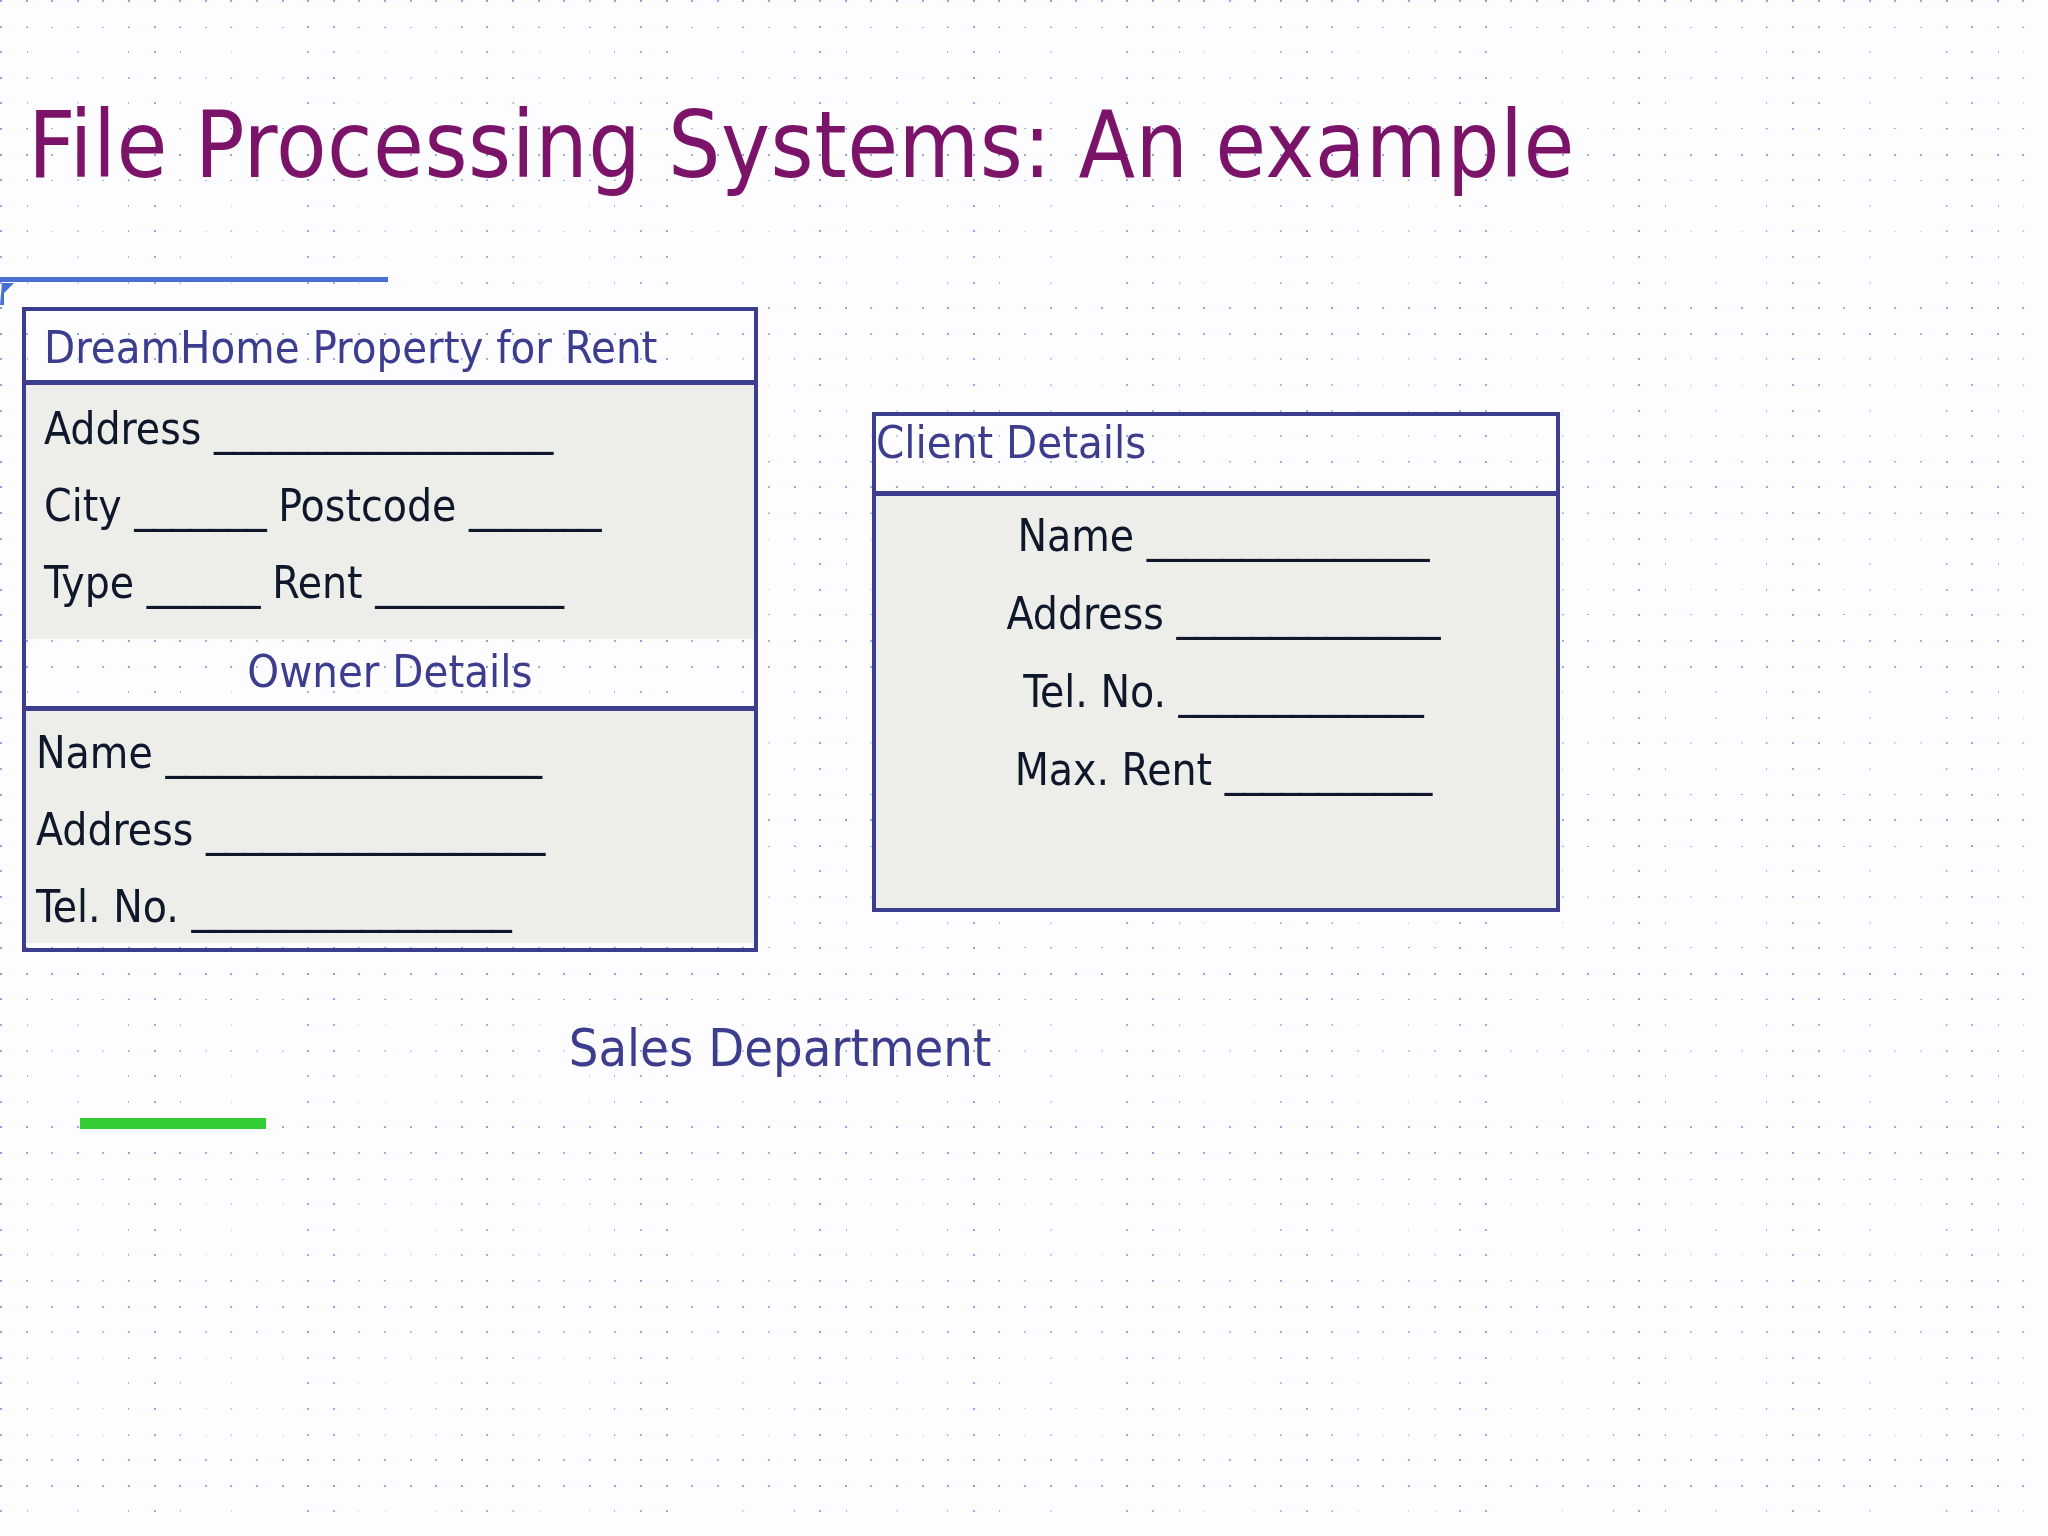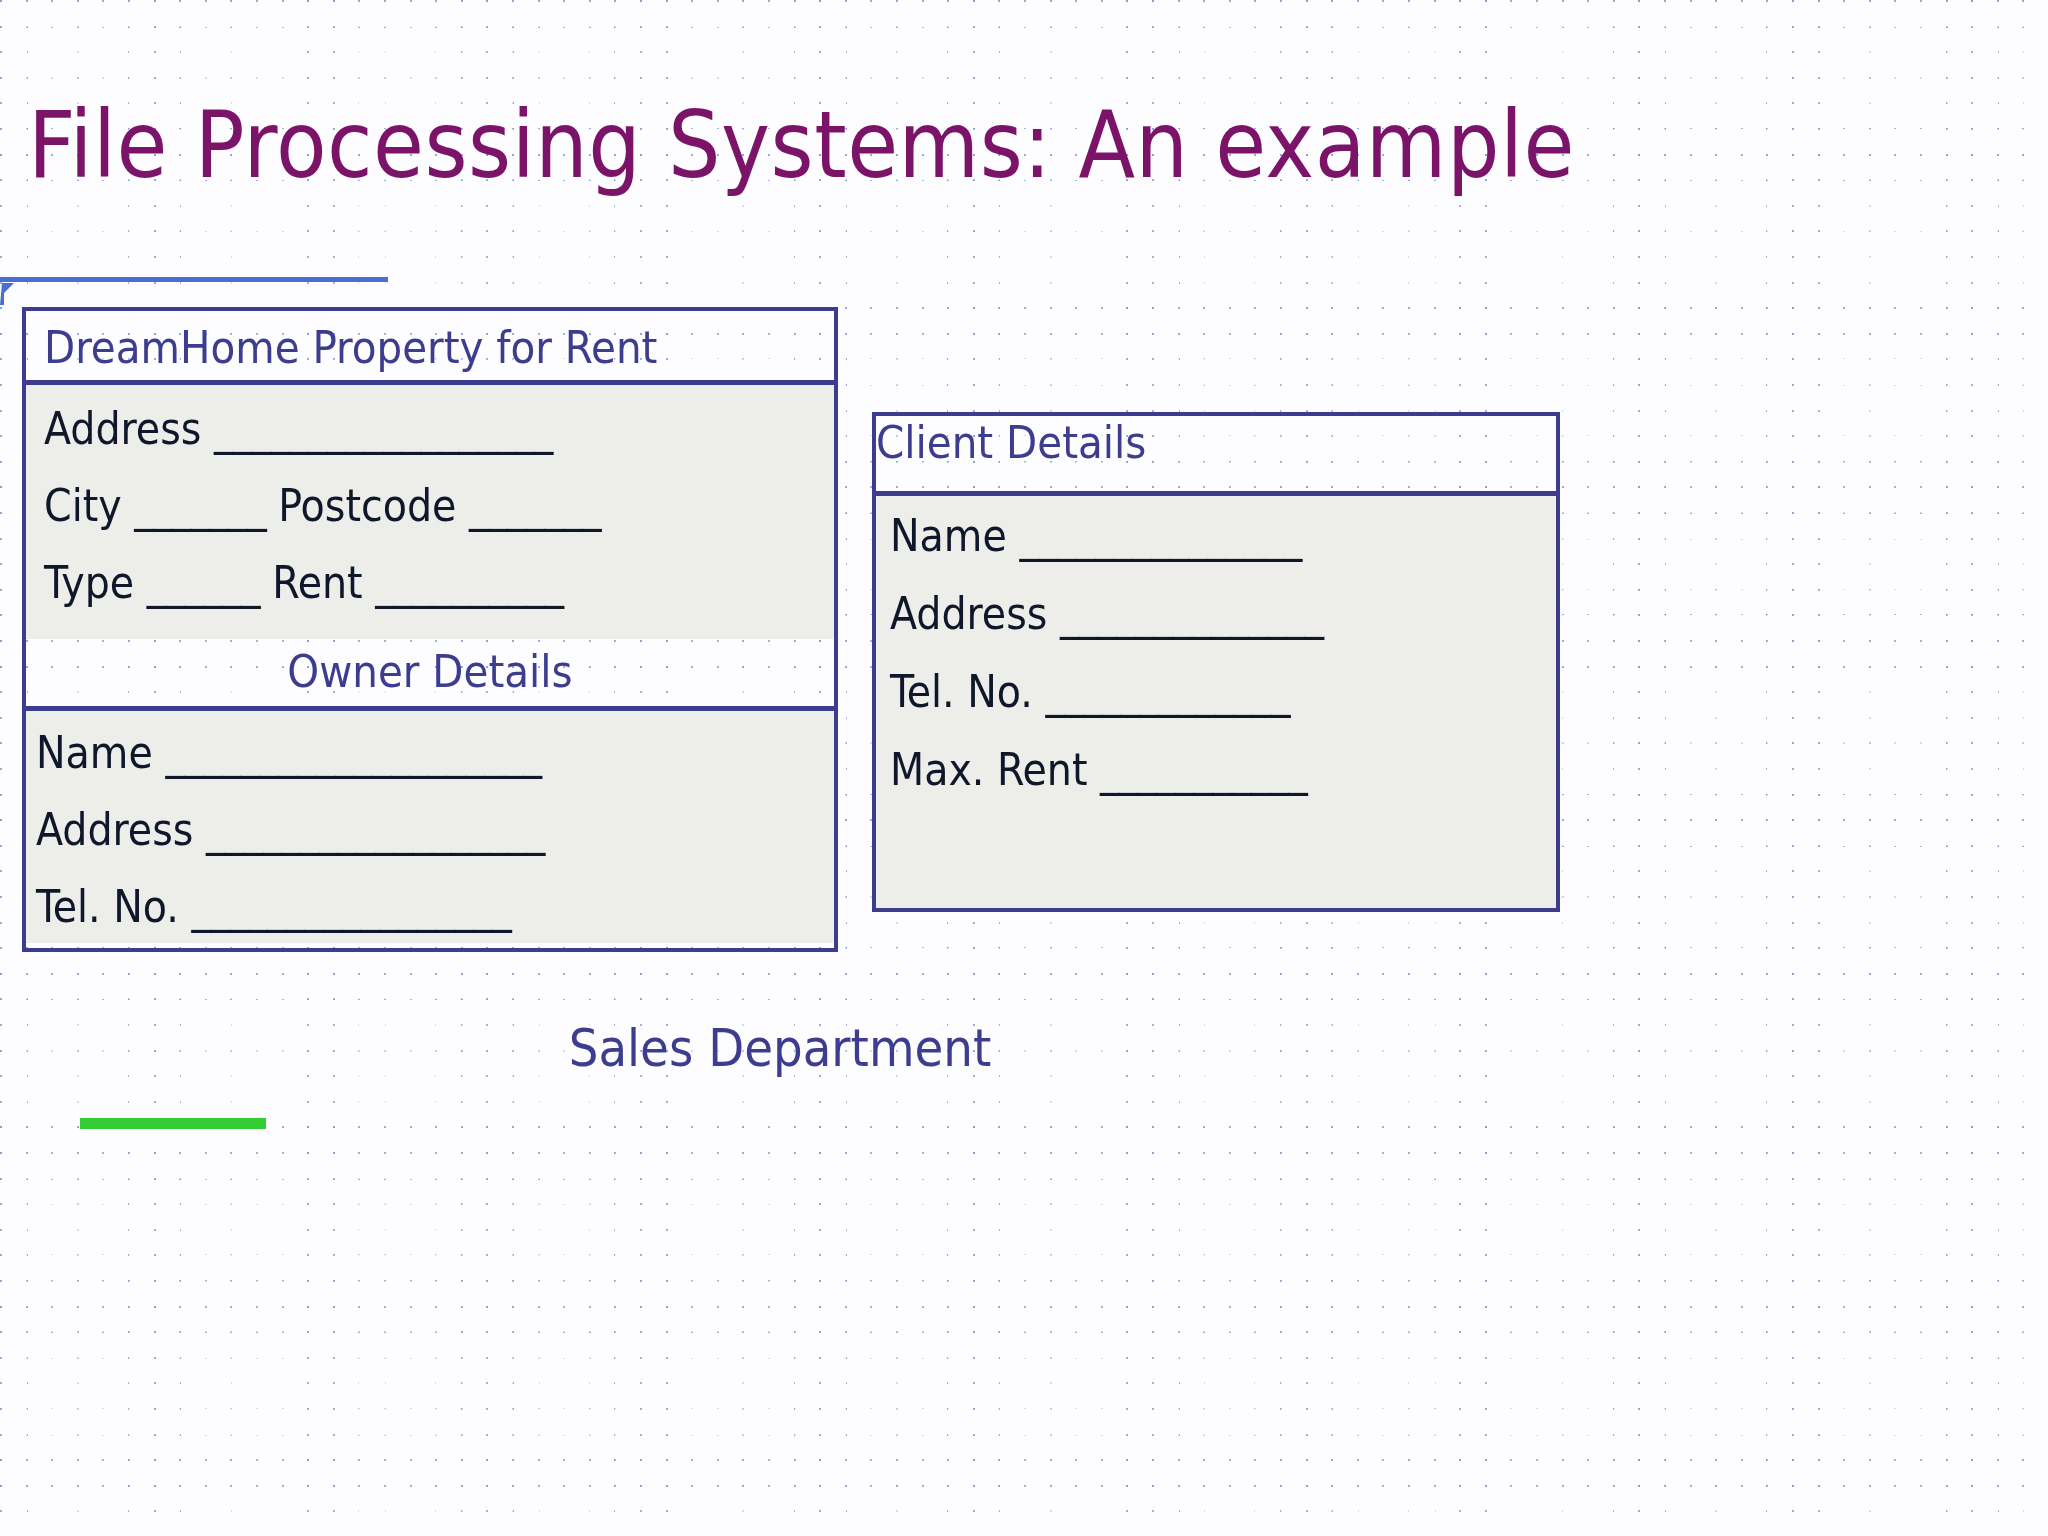--- a/index.html
+++ b/index.html
@@ -123,21 +123,21 @@
     line-height: 1.0;
   }
   .blank {
     letter-spacing: -1px;
   }
 
   
   #property-card {
     left: 22px;
     top: 307px;
-    width: 816px;
+    width: 736px;
     height: 645px;
     border-width: 4px;
   }
   #property-header {
     height: 74px;
     padding: 14px 0 0 18px;
   }
   #property-top-body {
     height: 254px;
     padding: 22px 0 0 18px;
@@ -170,21 +170,21 @@
     height: 500px;
   }
   #client-header {
     height: 80px;
     padding-top: 4px;
   }
   #client-body {
     height: 412px;
     padding: 18px 0 0 14px;
   }
-  #client-body .field-row { margin-bottom: 34px; }
+  #client-body .field-row { margin-bottom: 34px; text-align: center; }
 
   
   #sales-dept {
     position: absolute;
     left: 0px;
     top: 1022px;
     width: 1560px;
     text-align: center;
     color: #3D3D8F;
     font-family: "DejaVu Sans Condensed", "DejaVu Sans", sans-serif;

